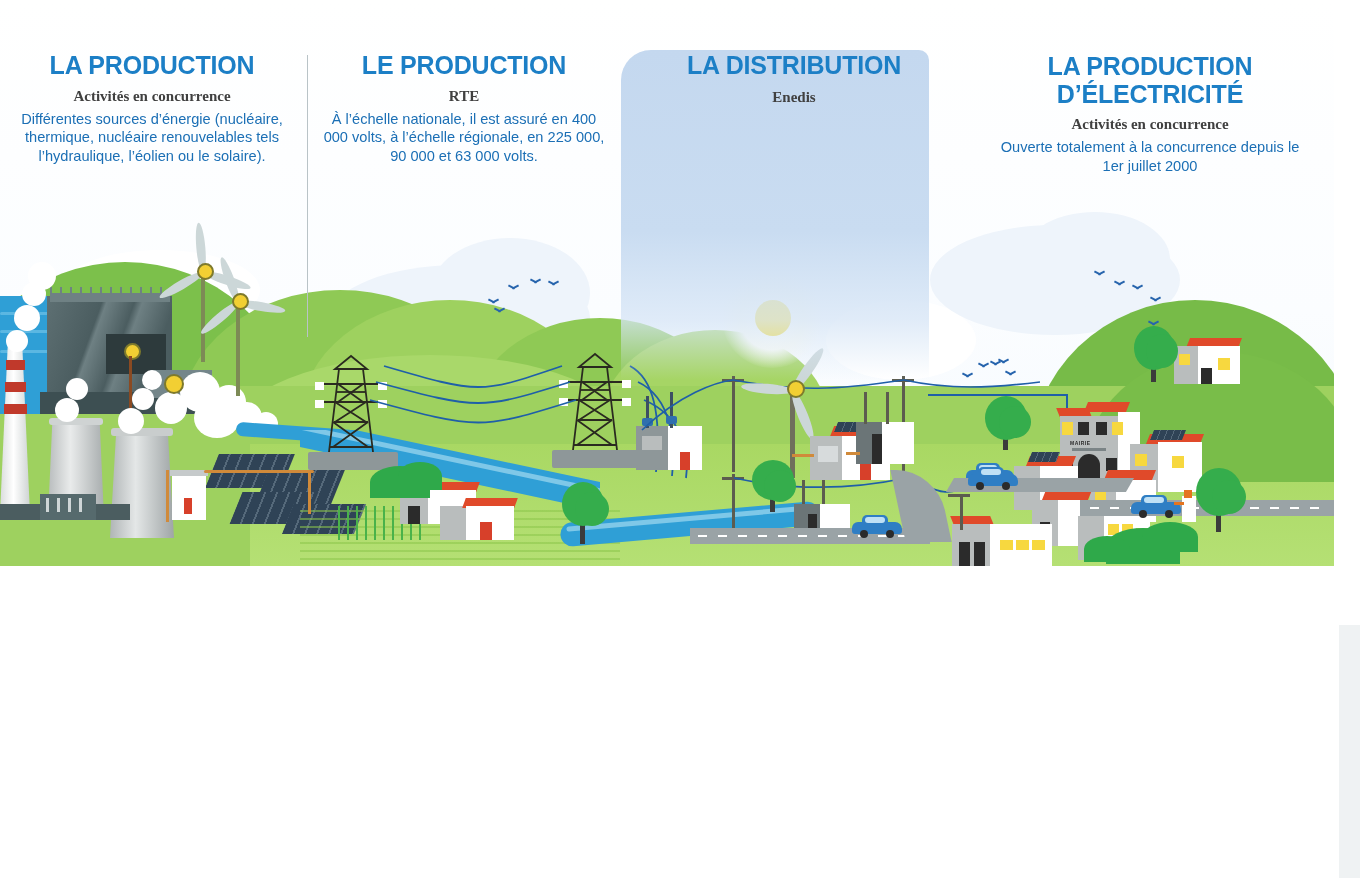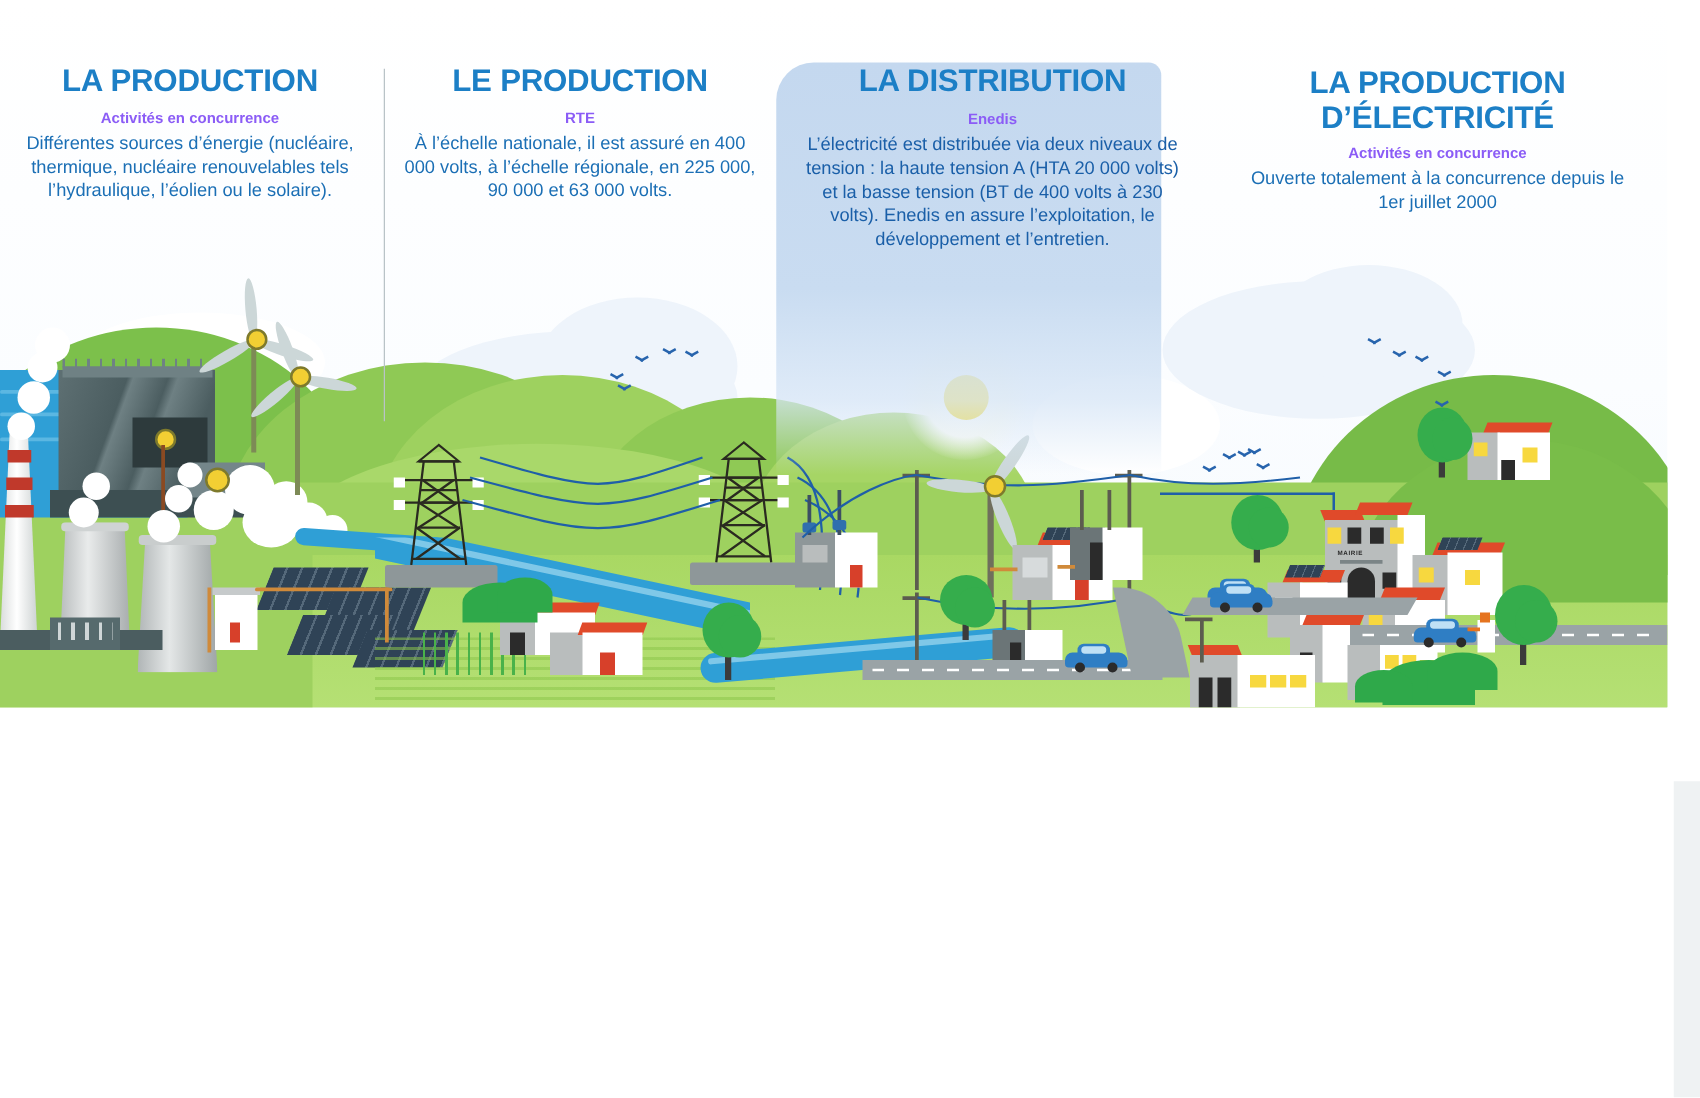--- a/index.html
+++ b/index.html
@@ -29,21 +29,21 @@
 
   
   .cols{position:absolute;left:0;top:0;width:1360px;height:260px;}
   .col{position:absolute;text-align:center;}
   .c1{left:8px;top:52px;width:288px;}
   .c2{left:320px;top:52px;width:288px;}
   .c3{left:625px;top:52px;width:300px;margin-left:19px;}
   .c4{left:1000px;top:52px;width:300px;}
 
   .t-title{font-size:25px;font-weight:bold;color:#1c7fc6;letter-spacing:-0.2px;line-height:1.1;margin:0 0 7px 0;}
-  .t-sub{font-size:12px;font-weight:bold;color:#8b5cf6;line-height:1.2;margin:0 0 5px 0;}
+  .t-sub{font-size:15px;font-weight:bold;color:#404040;line-height:1.2;margin:0 0 5px 0;font-family:Liberation Serif, serif;}
   .t-body{font-size:14.6px;color:#1b6fb5;line-height:1.3;margin:0;}
   .c3 .t-title{margin-bottom:8px;}
   .c3 .t-body{color:#1a5fa8;}
   .c4 .t-title{line-height:1.12;}
 
   
   .obj{position:absolute;}
   .rect{position:absolute;}
   .tree-top{position:absolute;background:#35ad4c;border-radius:50%;}
   .tree-trunk{position:absolute;background:#3b3b3b;}
@@ -522,21 +522,20 @@
 
     <div class="col c2">
       <p class="t-title">LE PRODUCTION</p>
       <p class="t-sub">RTE</p>
       <p class="t-body">À l’échelle nationale, il est assuré en 400 000 volts, à l’échelle régionale, en 225 000, 90 000 et 63 000 volts.</p>
     </div>
 
     <div class="col c3">
       <p class="t-title">LA DISTRIBUTION</p>
       <p class="t-sub">Enedis</p>
-      <p class="t-body">L’électricité est distribuée via deux niveaux de tension : la haute tension A (HTA 20 000 volts) et la basse tension (BT de 400 volts à 230 volts). Enedis en assure l’exploitation, le développement et l’entretien.</p>
     </div>
 
     <div class="col c4">
       <p class="t-title">LA PRODUCTION D’ÉLECTRICITÉ</p>
       <p class="t-sub">Activités en concurrence</p>
       <p class="t-body">Ouverte totalement à la concurrence depuis le 1er juillet 2000</p>
     </div>
   </div>
 
   <div class="scrollstrip"></div>

